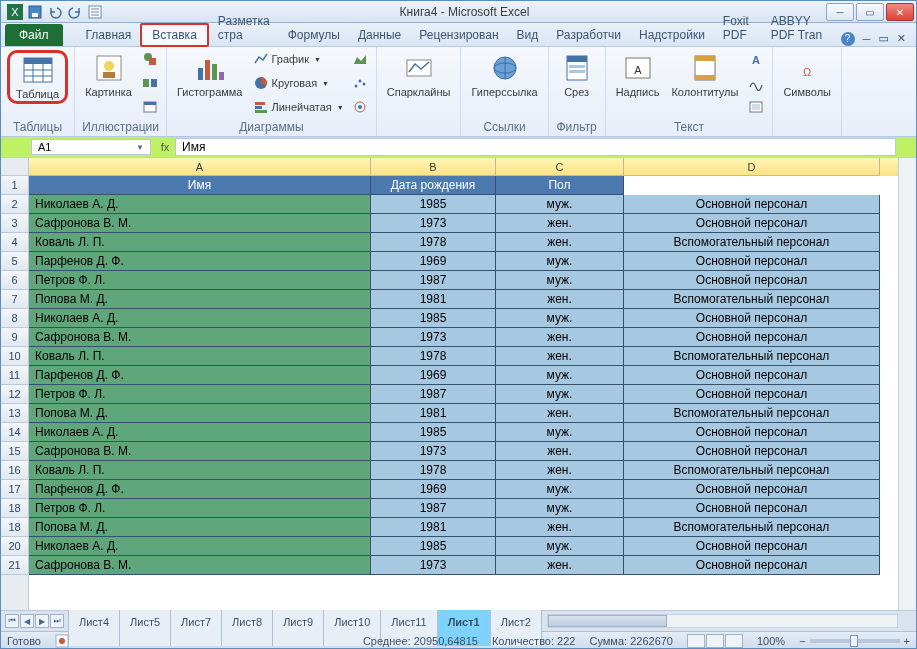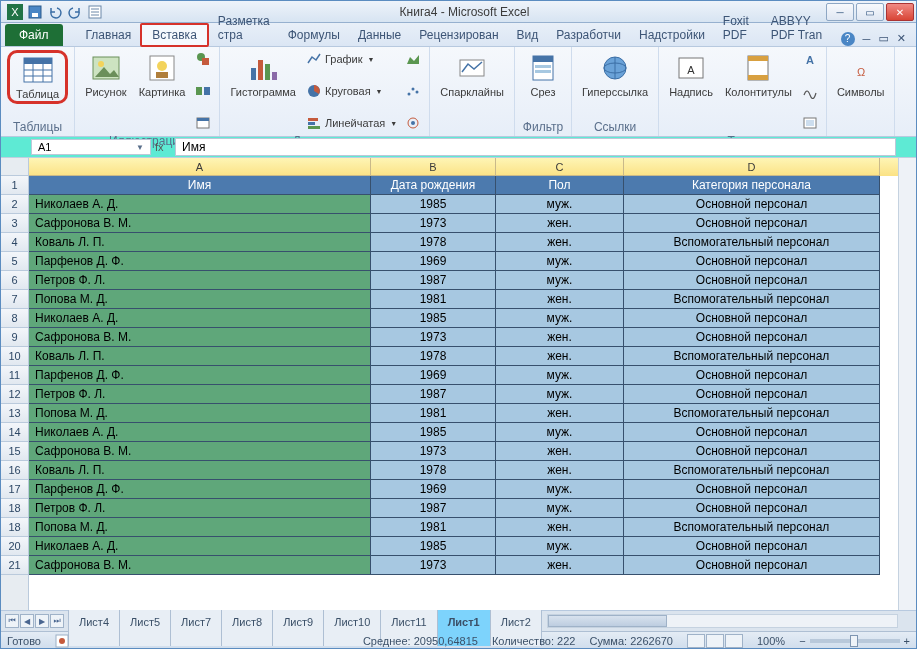--- a/index.html
+++ b/index.html
@@ -25,29 +25,29 @@
 
 
 .ribbon { height:90px; background:linear-gradient(#f5f8fc,#e7eef8); border-bottom:1px solid #b7c9df; display:flex; }
 .group { border-right:1px solid #cfdced; padding:3px 6px 0 6px; display:flex; flex-direction:column; align-items:center; }
 .group .controls { display:flex; gap:4px; flex:1; align-items:flex-start; }
 .group .label { font-size:12px; color:#5a6f8b; padding:2px 0 2px 0; }
 .bigbtn { display:flex; flex-direction:column; align-items:center; justify-content:flex-start; padding:2px 4px; border-radius:3px; min-width:44px; }
 .bigbtn .bic { width:32px; height:32px; margin-bottom:2px; display:flex; align-items:center; justify-content:center; }
 .bigbtn .lbl { font-size:11px; color:#3b3b3b; text-align:center; line-height:1.1; }
 .bigbtn.highlight { border:3px solid #d6322a; border-radius:10px; padding:1px 6px; }
-.smallcol { display:flex; flex-direction:column; gap:14px; }
+.smallcol { display:flex; flex-direction:column; gap:6px; }
 .smallbtn { display:flex; align-items:center; gap:3px; font-size:11px; color:#3b3b3b; padding:1px 2px; }
 .smallbtn .sic { width:16px; height:16px; }
 
 
-.fbarrow { height:21px; background:#5eead4; border-bottom:1px solid #bfcfdf; display:flex; align-items:center; }
+.fbarrow { height:21px; background:#bef264; border-bottom:1px solid #bfcfdf; display:flex; align-items:center; }
 .namebox { width:120px; border:1px solid #bcc8d8; background:#fff; margin:0 4px 0 30px; padding:1px 6px; font-size:12px; display:flex; align-items:center; }
 .namebox .dd { margin-left:auto; color:#5a6f8b; font-size:8px;}
-.fx { width:20px; color:#555; }
+.fx { width:20px; text-align:center; color:#555; }
 .fbar { flex:1; background:#fff; border:1px solid #bcc8d8; margin-right:20px; padding:1px 6px; font-size:12px; }
 
 
 .sheet { position:relative; height:452px; overflow:hidden; background:#fff; display:flex; }
 .rownums { width:28px; background:#e7ecf1; border-right:1px solid #bacadc; }
 .cornercell { height:18px; background:#e7ecf1; border-bottom:1px solid #bacadc; }
 .rh { height:19px; border-bottom:1px solid #bacadc; display:flex; align-items:center; justify-content:center; font-size:11px; color:#2d4765; background:linear-gradient(#f3f6fa,#e1e8f0); }
 .cols { flex:1; }
 .colheads { height:18px; display:flex; background:linear-gradient(#fef5b5,#fbe285); }
 .ch { border-right:1px solid #c9b98a; border-bottom:1px solid #c9b98a; display:flex; align-items:center; justify-content:center; font-size:11px; color:#3b3b3b; }
@@ -165,30 +165,20 @@
       </div>
     </div>
     <div class="label">Таблицы</div>
   </div>
 
   <div class="group">
     <div class="controls">
       <div class="bigbtn">
         <div class="bic">
             <svg width="32" height="32">
-              <rect x="3" y="5" width="26" height="22" fill="#cde3c1" stroke="#6b8f5a"></rect>
-              <circle cx="11" cy="12" r="3" fill="#f3d35b"></circle>
-              <path d="M5 25 L14 15 L20 22 L24 18 L29 25 Z" fill="#6b8f5a"></path>
-            </svg>
-          </div>
-        <div class="lbl">Рисунок</div>
-      </div>
-      <div class="bigbtn">
-        <div class="bic">
-            <svg width="32" height="32">
               <rect x="4" y="4" width="24" height="24" fill="#fff" stroke="#888"></rect>
               <circle cx="16" cy="14" r="5" fill="#f3d35b"></circle>
               <rect x="10" y="20" width="12" height="6" fill="#b07e3a"></rect>
             </svg>
           </div>
         <div class="lbl">Картинка</div>
       </div>
       <div class="smallcol">
         <div class="smallbtn">
             <span class="sic">
@@ -307,46 +297,46 @@
       </div>
     </div>
     <div class="label"></div>
   </div>
 
   <div class="group">
     <div class="controls">
       <div class="bigbtn">
         <div class="bic">
             <svg width="32" height="32">
+              <circle cx="16" cy="16" r="11" fill="#6aa2d8" stroke="#3b6ea5"></circle>
+              <ellipse cx="16" cy="16" rx="11" ry="5" fill="none" stroke="#3b6ea5"></ellipse>
+              <line x1="16" y1="5" x2="16" y2="27" stroke="#3b6ea5"></line>
+            </svg>
+          </div>
+        <div class="lbl">Гиперссылка</div>
+      </div>
+    </div>
+    <div class="label">Ссылки</div>
+  </div>
+
+  <div class="group">
+    <div class="controls">
+      <div class="bigbtn">
+        <div class="bic">
+            <svg width="32" height="32">
               <rect x="6" y="4" width="20" height="24" fill="#fff" stroke="#4573a7"></rect>
               <rect x="6" y="4" width="20" height="6" fill="#4573a7"></rect>
               <rect x="8" y="13" width="16" height="3" fill="#a7c8e1"></rect>
               <rect x="8" y="18" width="16" height="3" fill="#a7c8e1"></rect>
             </svg>
           </div>
         <div class="lbl">Срез</div>
       </div>
     </div>
     <div class="label">Фильтр</div>
-  </div>
-
-  <div class="group">
-    <div class="controls">
-      <div class="bigbtn">
-        <div class="bic">
-            <svg width="32" height="32">
-              <circle cx="16" cy="16" r="11" fill="#6aa2d8" stroke="#3b6ea5"></circle>
-              <ellipse cx="16" cy="16" rx="11" ry="5" fill="none" stroke="#3b6ea5"></ellipse>
-              <line x1="16" y1="5" x2="16" y2="27" stroke="#3b6ea5"></line>
-            </svg>
-          </div>
-        <div class="lbl">Гиперссылка</div>
-      </div>
-    </div>
-    <div class="label">Ссылки</div>
   </div>
 
   <div class="group">
     <div class="controls">
       <div class="bigbtn">
         <div class="bic">
             <svg width="32" height="32">
               <rect x="4" y="6" width="24" height="20" fill="#fff" stroke="#777"></rect>
               <text x="16" y="22" font-size="16" text-anchor="middle" fill="#333">A</text>
             </svg>
@@ -446,21 +436,20 @@
     <div class="colheads">
       <div class="ch col-A">A</div>
       <div class="ch col-B">B</div>
       <div class="ch col-C">C</div>
       <div class="ch col-D">D</div>
     </div>
     <div class="trow hdrrow">
       <div class="tc col-A">Имя</div>
       <div class="tc col-B">Дата рождения</div>
       <div class="tc col-C">Пол</div>
-      <div class="tc col-D">Категория персонала</div>
     </div>
     <div id="tablebody">
         <div class="trow">
           <div class="tc name col-A">Николаев А. Д.</div>
           <div class="tc other center col-B">1985</div>
           <div class="tc other center col-C">муж.</div>
           <div class="tc other center col-D">Основной персонал</div>
         </div>
         <div class="trow">
           <div class="tc name col-A">Сафронова В. М.</div>

